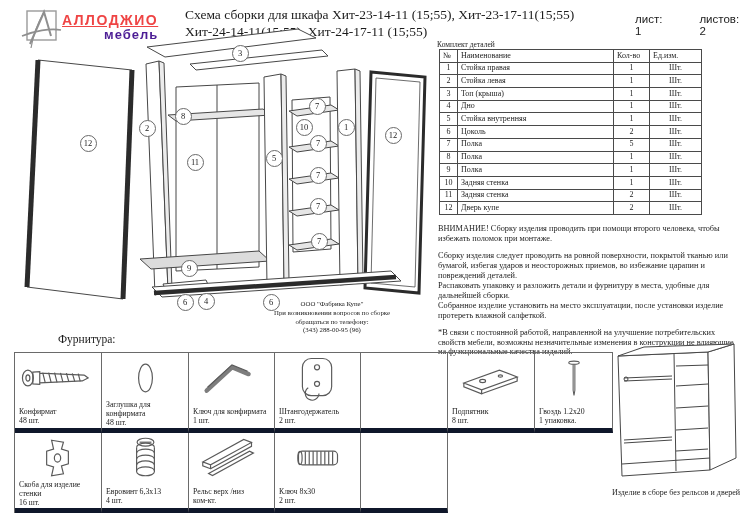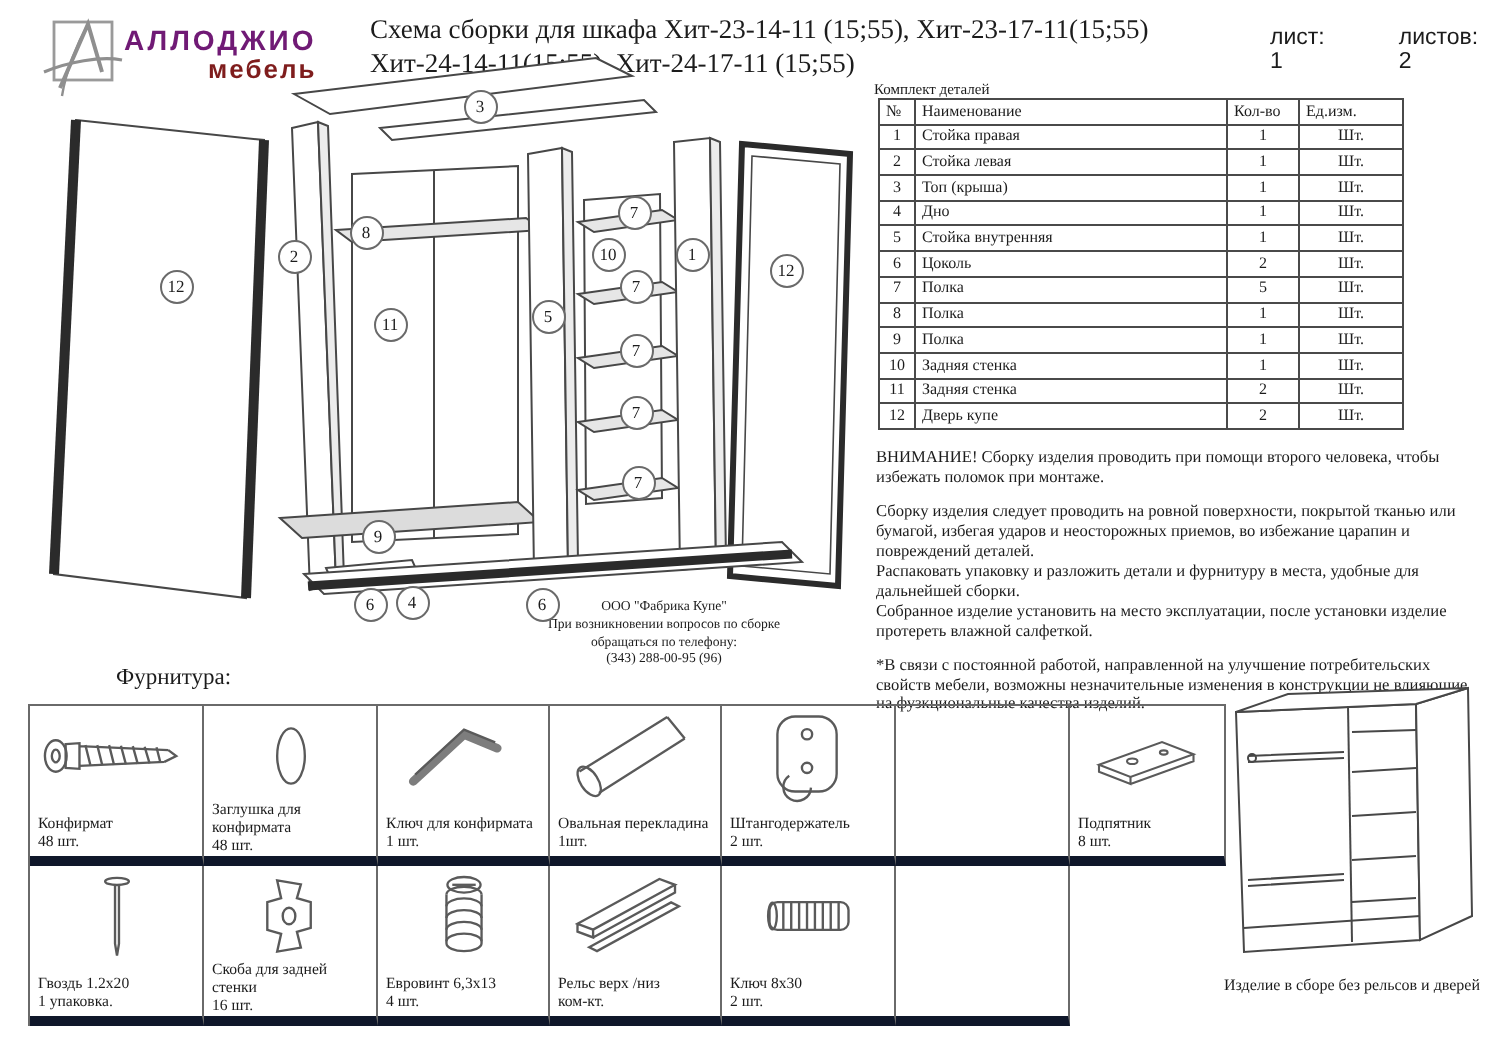--- a/index.html
+++ b/index.html
@@ -46,22 +46,22 @@
 
 <div class="abs" style="left:20px;top:7px;">
   <svg width="42" height="42" viewBox="0 0 42 42">
     <rect x="7" y="4" width="29" height="29" fill="none" stroke="#9a9a9a" stroke-width="1.4"></rect>
     <path d="M10,37 L24,5 L31,29" fill="none" stroke="#8f8f8f" stroke-width="2"></path>
     <path d="M24,5 C19,14 13,28 11,41" fill="none" stroke="#8f8f8f" stroke-width="1.2"></path>
     <path d="M2,29 C14,24 30,21 41,23" fill="none" stroke="#8f8f8f" stroke-width="1.6"></path>
   </svg>
 </div>
 <div class="abs" style="left:62px;top:12px;">
-  <div class="brand-top" style="color: #701a75;">АЛЛОДЖИО</div>
-  <div class="brand-bottom" style="color: #7f1d1d;">мебель</div>
+  <div class="brand-top" style="color: #ef4444; text-decoration: underline;">АЛЛОДЖИО</div>
+  <div class="brand-bottom" style="color: #4c1d95;">мебель</div>
 </div>
 <div class="abs title" style="left:185px;top:6px;">
   <div>Схема сборки для шкафа Хит-23-14-11 (15;55), Хит-23-17-11(15;55)</div>
   <div>Хит-24-14-11(15;55), Хит-24-17-11 (15;55)</div>
 </div>
 <div class="abs sheetinfo" style="left:635px;top:13px;">
   <span>лист: 1</span>
   <span>листов: 2</span>
 </div>
 
@@ -273,32 +273,20 @@
         </svg>
       </div>
       <div class="hw-name">
         <div>Ключ для конфирмата</div>
         <div>1 шт.</div>
       </div>
     </div>
     <div class="hw-cell">
       <div class="hw-icon">
         <svg width="80" height="48" viewBox="0 0 80 48">
-          <ellipse cx="16" cy="37" rx="4.5" ry="8.5" transform="rotate(-33 16 37)" fill="none" stroke="#5a5a5a" stroke-width="1.2"></ellipse>
-          <path d="M11,32 L56,4 M21,43 L65,15 M56,4 L65,15" fill="none" stroke="#5a5a5a" stroke-width="1.2"></path>
-        </svg>
-      </div>
-      <div class="hw-name">
-        <div>Овальная перекладина</div>
-        <div>1шт.</div>
-      </div>
-    </div>
-    <div class="hw-cell">
-      <div class="hw-icon">
-        <svg width="80" height="48" viewBox="0 0 80 48">
           <path d="M33,4 h12 a9,9 0 0 1 9,9 v20 a9,9 0 0 1 -9,9 h-12 a9,9 0 0 1 -9,-9 V13 a9,9 0 0 1 9,-9 Z" fill="none" stroke="#5a5a5a" stroke-width="1.2"></path>
           <circle cx="39" cy="13" r="2.6" fill="none" stroke="#5a5a5a" stroke-width="1.2"></circle>
           <circle cx="39" cy="30" r="2.6" fill="none" stroke="#5a5a5a" stroke-width="1.2"></circle>
           <path d="M30,34 a7,7 0 1 0 11,6" fill="none" stroke="#5a5a5a" stroke-width="1.2"></path>
         </svg>
       </div>
       <div class="hw-name">
         <div>Штангодержатель</div>
         <div>2 шт.</div>
       </div>
@@ -331,21 +319,21 @@
       </div>
     </div>
     <div class="hw-cell">
       <div class="hw-icon">
         <svg width="80" height="48" viewBox="0 0 80 48">
           <path d="M33,6 L45,8 L43,15 L50,17 L50,30 L43,32 L45,40 L33,42 L35,33 L28,31 L28,17 L35,15 Z" fill="none" stroke="#5a5a5a" stroke-width="1.2"></path>
           <ellipse cx="39" cy="24" rx="3.2" ry="4.2" fill="none" stroke="#5a5a5a" stroke-width="1.2"></ellipse>
         </svg>
       </div>
       <div class="hw-name">
-        <div>Скоба для задней стенки</div>
+        <div>Скоба для изделие стенки</div>
         <div>16 шт.</div>
       </div>
     </div>
     <div class="hw-cell">
       <div class="hw-icon">
         <svg width="80" height="48" viewBox="0 0 80 48">
           <ellipse cx="40" cy="8" rx="8.5" ry="4" fill="none" stroke="#5a5a5a" stroke-width="1.2"></ellipse>
           <path d="M34,8 h12" fill="none" stroke="#5a5a5a" stroke-width="1.2"></path>
           <path d="M31,13 a9,4 0 0 1 18,0 M31,19 a9,4 0 0 1 18,0 M31,25 a9,4 0 0 1 18,0 M31,31 a9,4 0 0 1 18,0 M31,37 a9,4 0 0 1 18,0" fill="none" stroke="#5a5a5a" stroke-width="1.2"></path>
           <path d="M31,13 L31,38 M49,13 L49,38 M31,38 a9,4 0 0 0 18,0" fill="none" stroke="#5a5a5a" stroke-width="1.2"></path>

